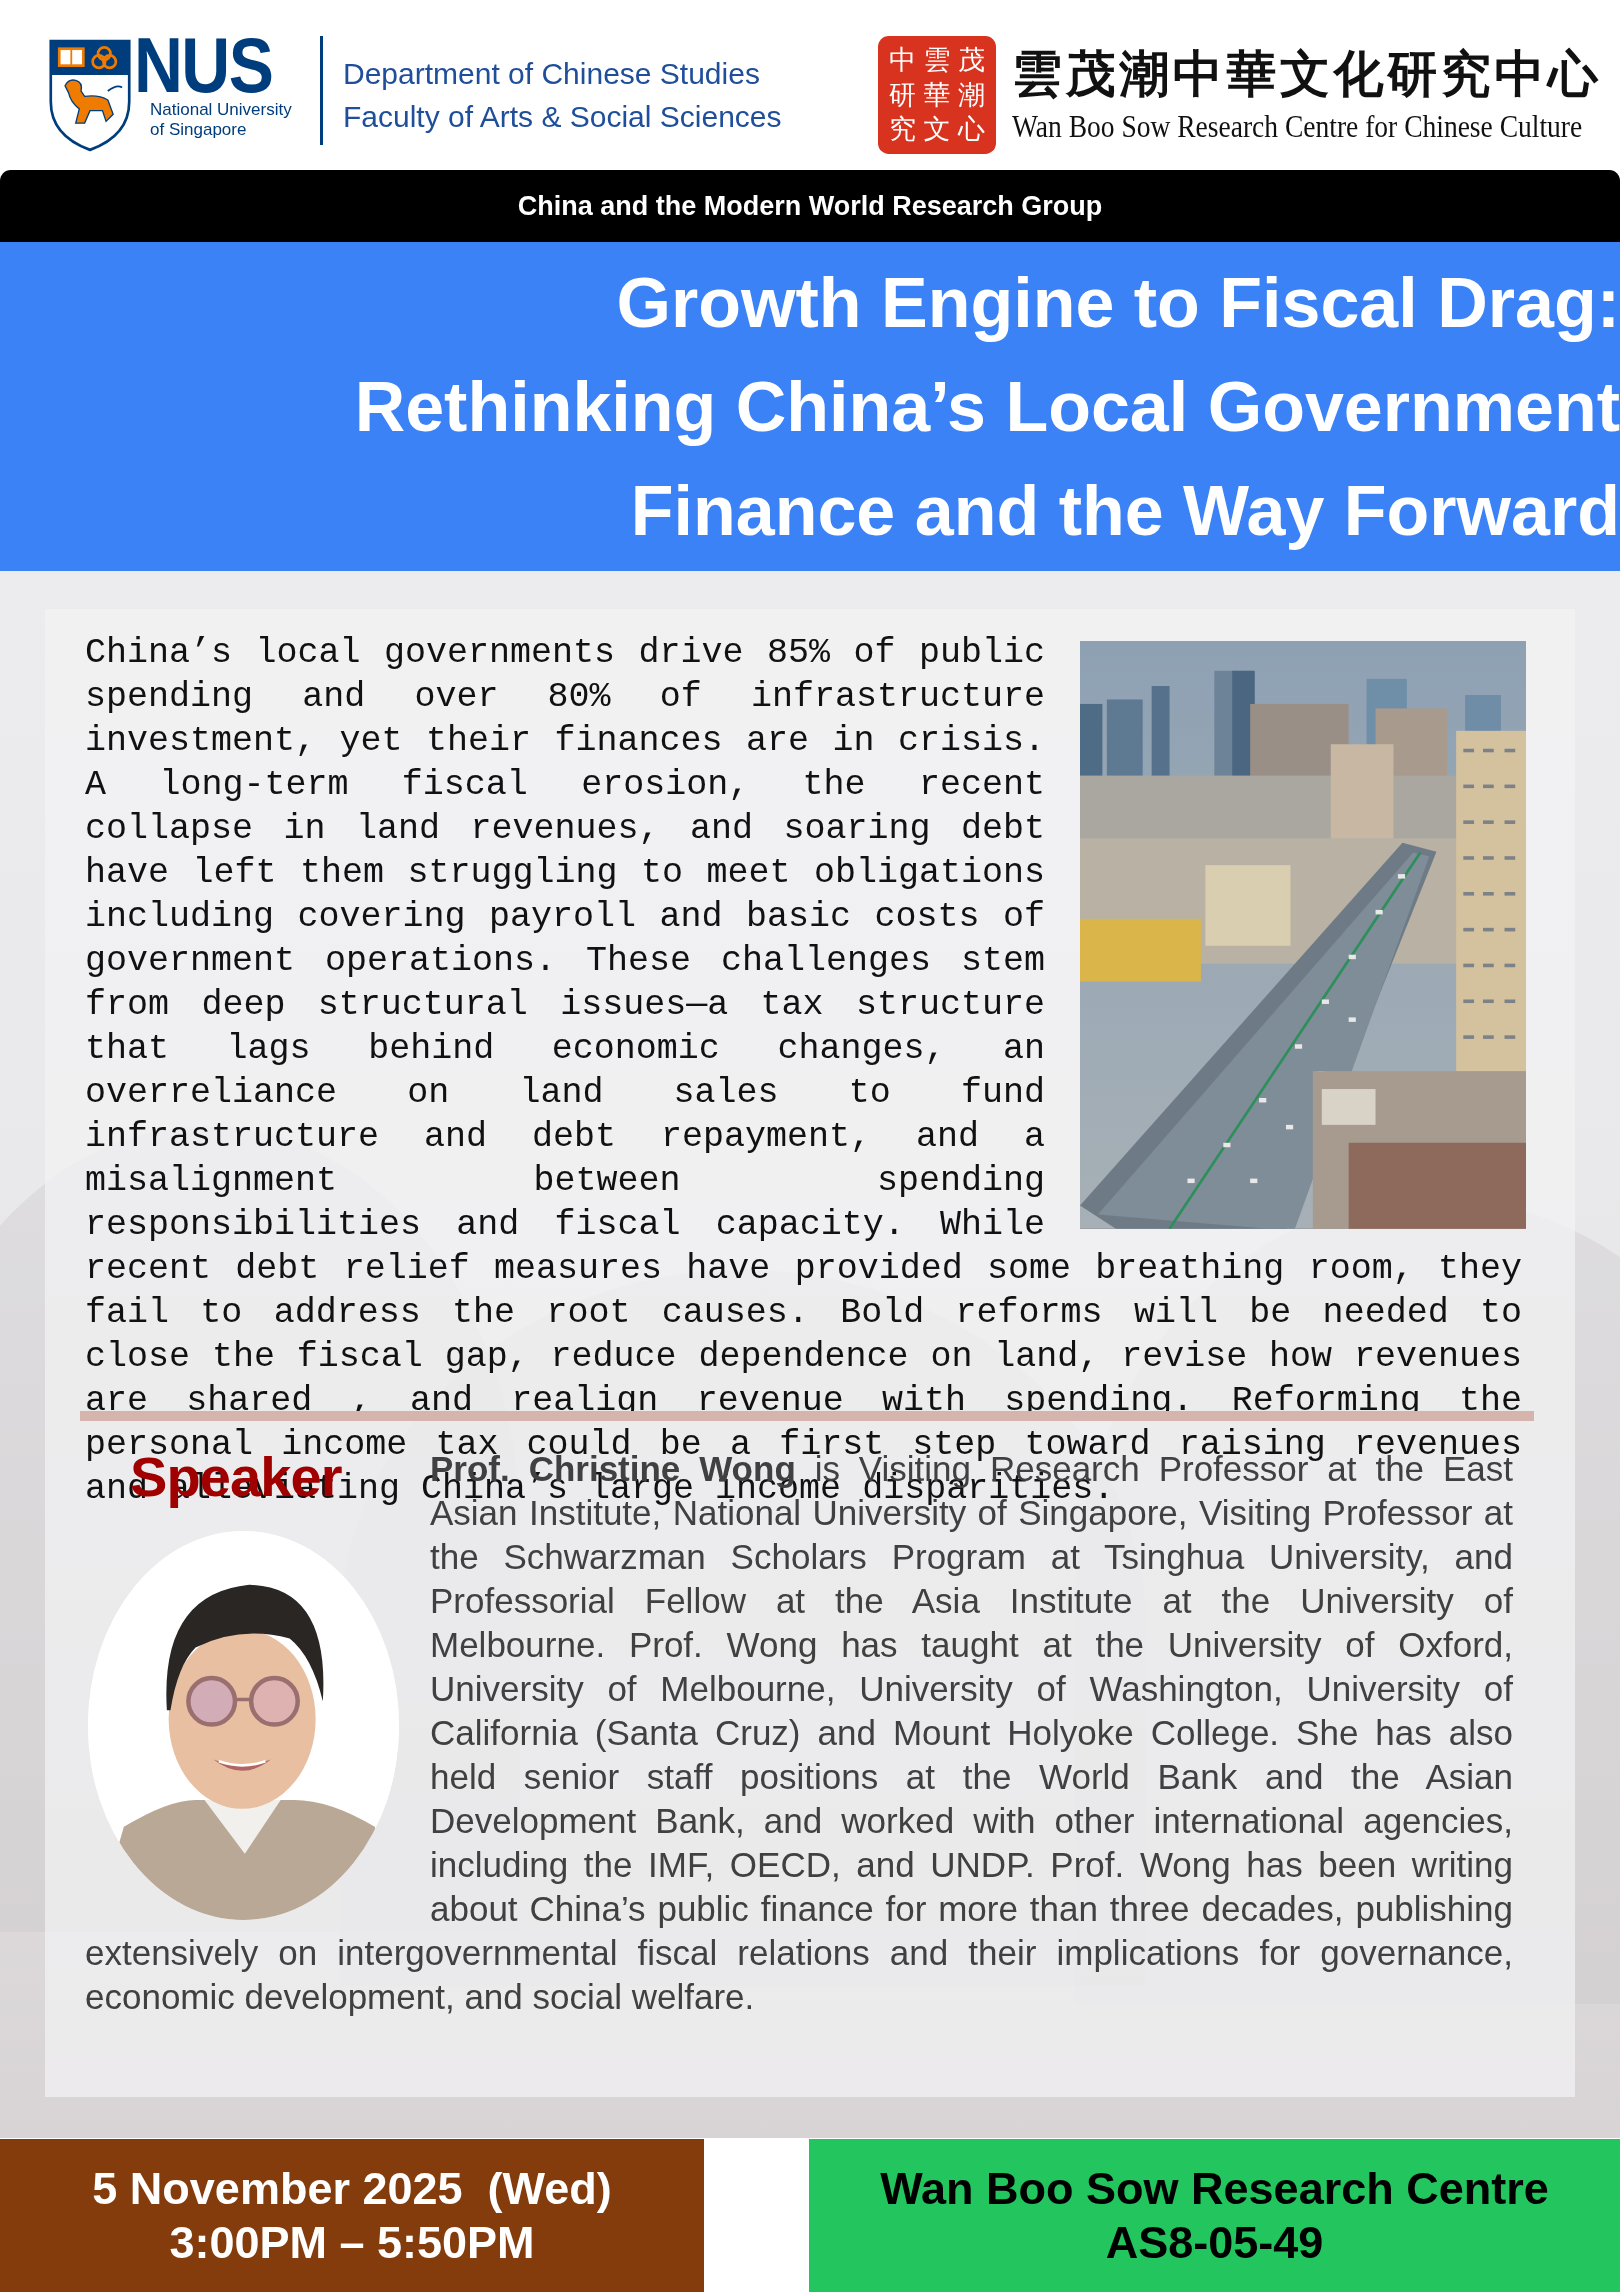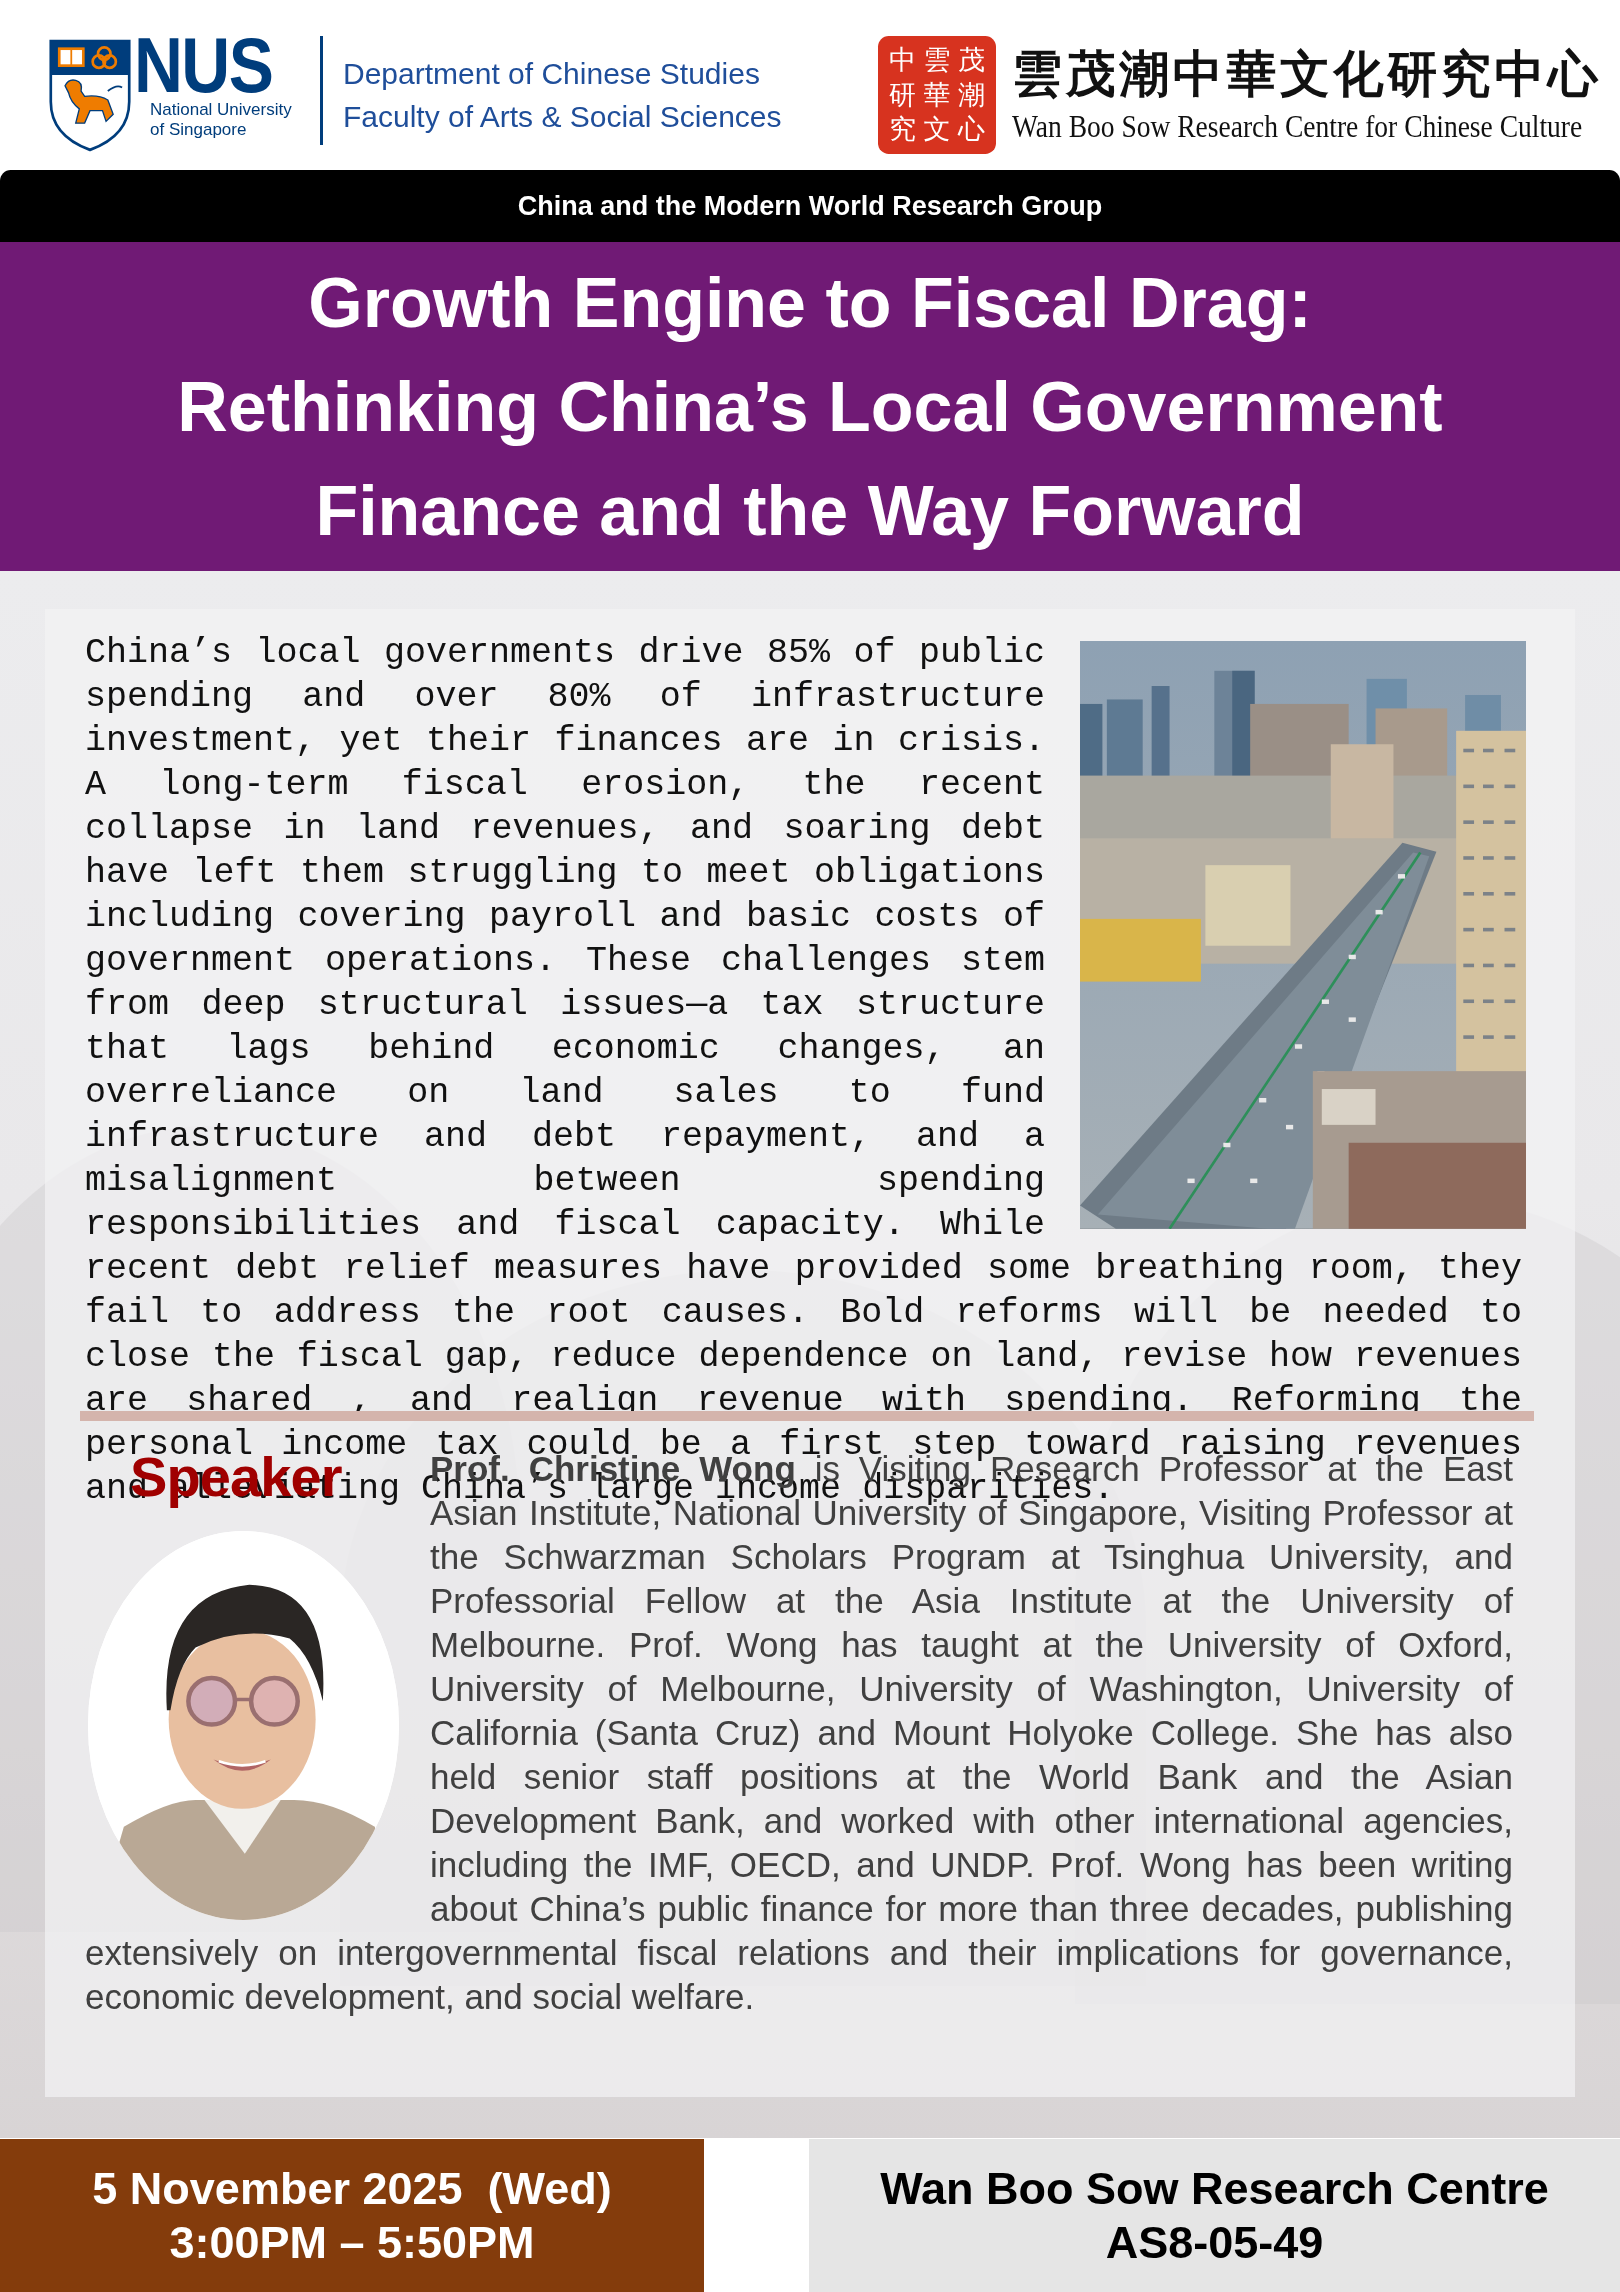--- a/index.html
+++ b/index.html
@@ -16,21 +16,21 @@
   .seal { position: absolute; left: 878px; top: 36px; width: 118px; height: 118px; background: #D7331F; border-radius: 10.7px; }
   .seal-chars { position: absolute; inset: 7.2px; display: grid; grid-template-columns: repeat(3, 1fr); grid-template-rows: repeat(3, 1fr); color: #ffffff; font-family: "DejaVu Serif", serif; font-size: 27px; text-align: center; line-height: 34px; }
   .wbs-cn { position: absolute; left: 1012px; top: 45px; font-family: "DejaVu Serif", serif; font-size: 50px; color: #111111; letter-spacing: 3.6px; line-height: 57px; font-weight: bold; }
   .wbs-en { position: absolute; left: 1012px; top: 107px; font-family: "Liberation Serif", serif; font-size: 32px; color: #111111; line-height: 39px; transform: scaleX(0.86); transform-origin: left top; white-space: nowrap; }
 
   
   .group-bar { position: absolute; left: 0; top: 170px; width: 1620px; height: 72px; background: #000000; border-radius: 10.7px 10.7px 0 0; display: flex; align-items: center; justify-content: center; }
   .group-bar span { color: #ffffff; font-family: "Liberation Sans", sans-serif; font-weight: bold; font-size: 27px; }
 
   
-  .title-band { position: absolute; left: 0; top: 242px; width: 1620px; height: 330px; background: #701a75; display: flex; flex-direction: column; align-items: center; justify-content: center; }
+  .title-band { position: absolute; left: 0; top: 242px; width: 1620px; height: 330px; background: #3b82f6; display: flex; flex-direction: column; align-items: flex-end; justify-content: center; }
   .title-line { color: #ffffff; font-family: "Liberation Sans", sans-serif; font-weight: bold; font-size: 70px; line-height: 104px; text-align: center; white-space: nowrap; }
 
   
   .body-bg { position: absolute; left: 0; top: 571px; width: 1620px; height: 1567px; background: linear-gradient(180deg, #ECECEE 0%, #E9E8EA 40%, #E0DDDE 75%, #D8D4D5 100%); overflow: hidden; }
   .mountain { position: absolute; border-radius: 50% 50% 0 0; background: rgba(200, 198, 200, 0.35); }
   .card { position: absolute; left: 45px; top: 38px; width: 1530px; height: 1488px; background: rgba(242, 242, 244, 0.72); }
 
   
   .abstract { position: absolute; left: 85px; top: 631px; width: 1437px; font-family: Liberation Mono, monospace; font-size: 35px; line-height: 44px; color: #111111; text-align: justify; }
   .abstract .float-photo { float: right; width: 452px; height: 596px; margin: 10.7px 0 0 25px; shape-outside: margin-box; }
@@ -41,21 +41,21 @@
 
   
   .speaker-label { position: absolute; left: 130px; top: 1444px; font-family: "Liberation Sans", sans-serif; font-weight: bold; font-size: 56px; color: #A00000; letter-spacing: -0.9px; }
   .portrait { position: absolute; left: 88px; top: 1531px; width: 311px; height: 389px; border-radius: 50%; background: #ffffff; overflow: hidden; }
   .bio { position: absolute; left: 85px; top: 1447px; width: 1428px; font-family: "Liberation Sans", sans-serif; font-size: 35px; line-height: 44px; color: #404040; text-align: justify; }
   .bio .float-left { float: left; width: 345px; height: 484px; }
   .bio b { font-weight: bold; }
 
   
   .bottom-left { position: absolute; left: 0; top: 2139px; width: 704px; height: 154px; background: #843C0C; display: flex; flex-direction: column; align-items: center; justify-content: center; }
-  .bottom-right { position: absolute; left: 809px; top: 2139px; width: 811px; height: 154px; background: #e5e5e5; display: flex; flex-direction: column; align-items: center; justify-content: center; }
+  .bottom-right { position: absolute; left: 809px; top: 2139px; width: 811px; height: 154px; background: #22c55e; display: flex; flex-direction: column; align-items: center; justify-content: center; }
   .bottom-left span { color: #ffffff; font-family: "Liberation Sans", sans-serif; font-weight: bold; font-size: 45px; line-height: 54px; white-space: pre; }
   .bottom-right span { color: #000000; font-family: "Liberation Sans", sans-serif; font-weight: bold; font-size: 45px; line-height: 54px; white-space: pre; }
 </style>
 </head>
 <body>
 
 <div class="header">
 
   <svg class="nus-shield" viewBox="0 0 92 126">
     <path d="M2 2 H90 V70 Q90 108 46 124 Q2 108 2 70 Z" fill="#ffffff" stroke="#003D7C" stroke-width="3"></path>

